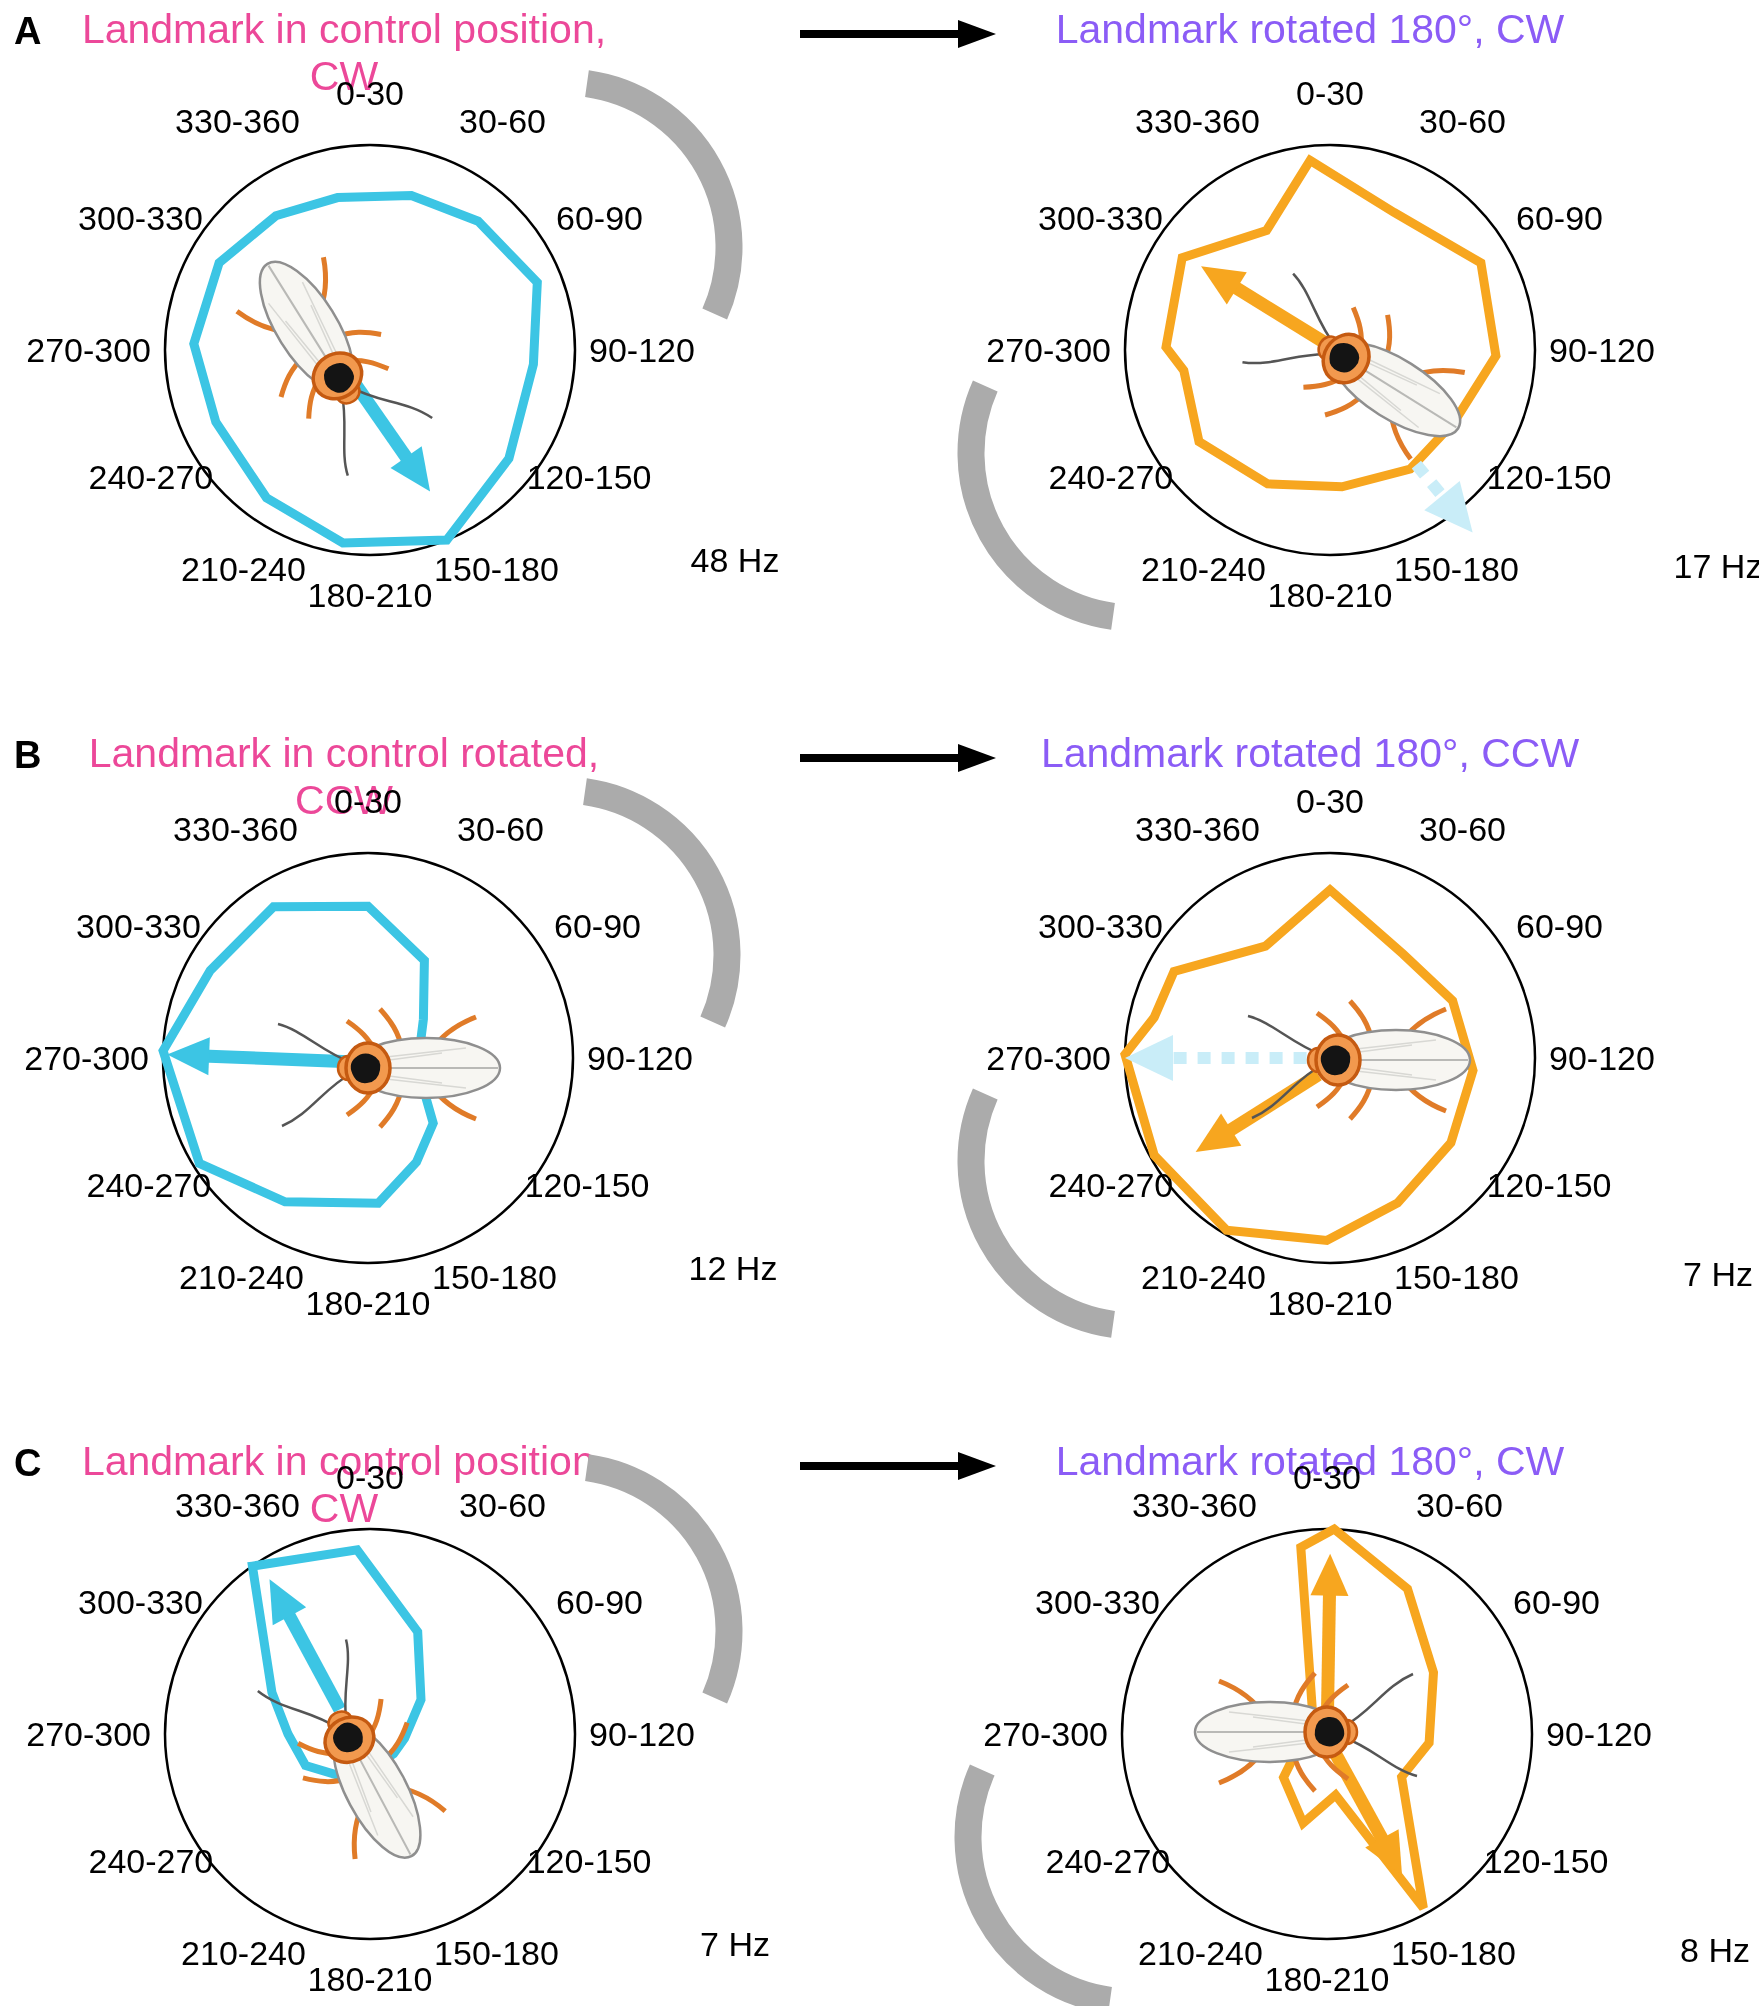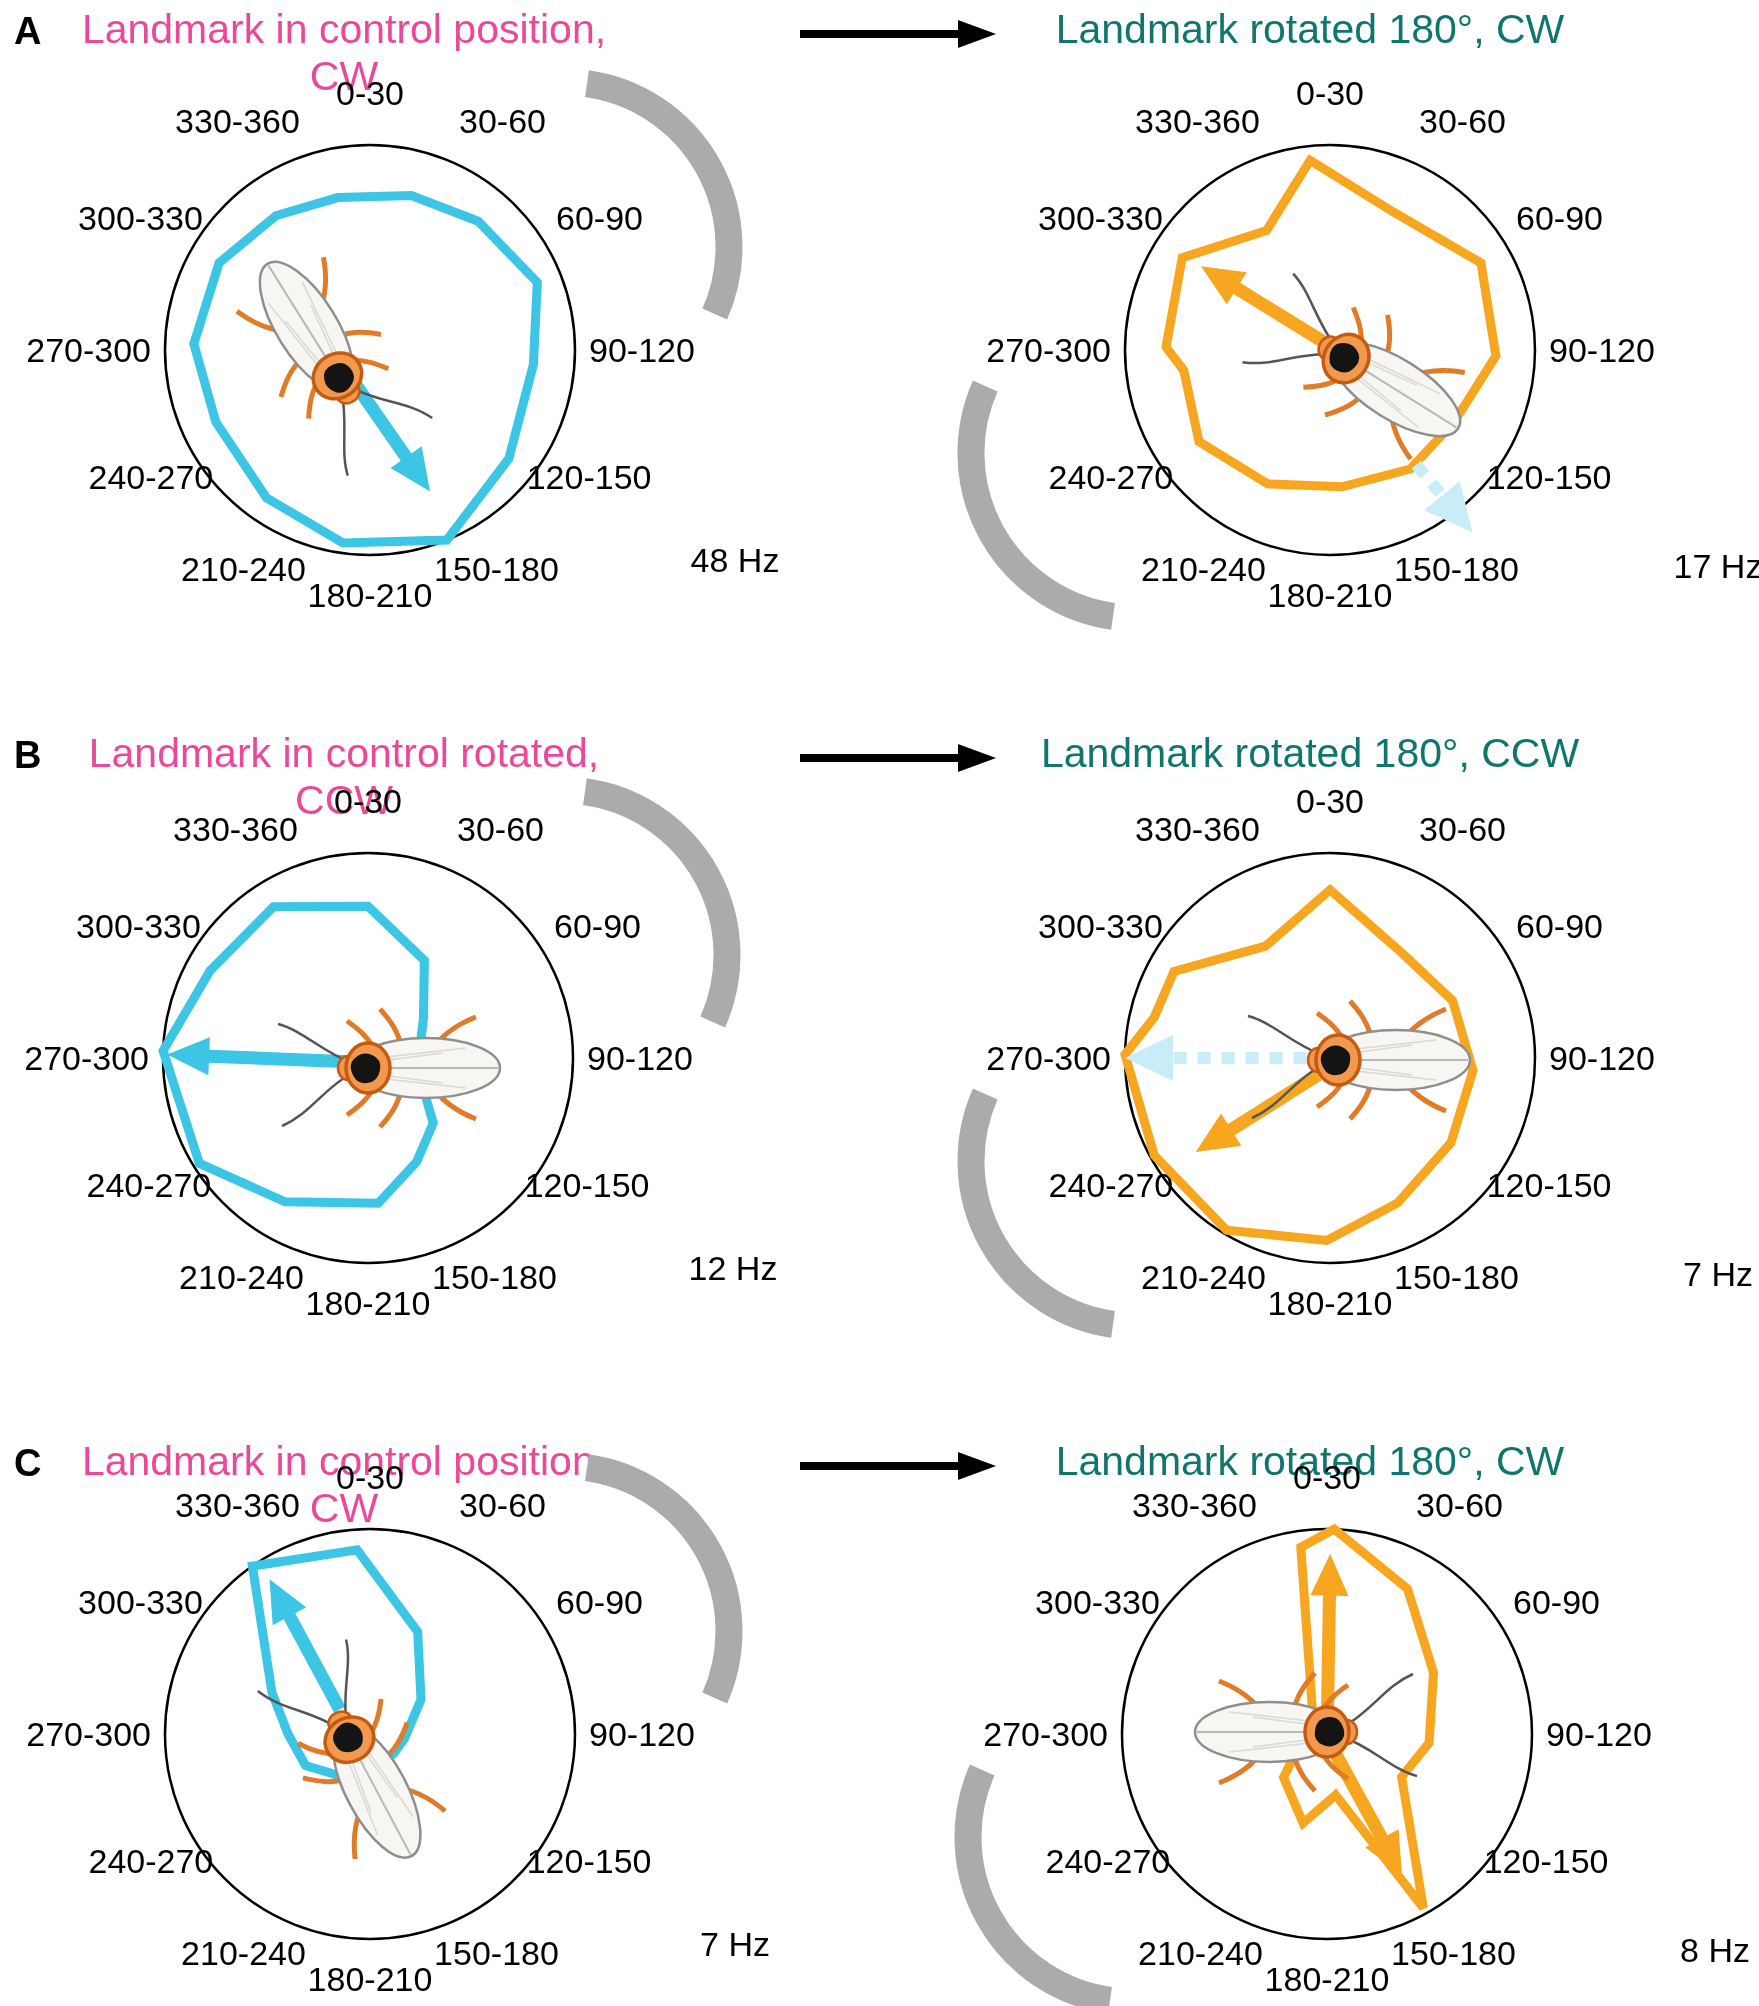--- a/index.html
+++ b/index.html
@@ -1,21 +1,21 @@
 <!DOCTYPE html>
 <html><head>
 <meta charset="utf-8">
 <style>
   html,body{margin:0;padding:0;background:#ffffff;}
   .figure{position:relative;width:1759px;height:2006px;background:#ffffff;overflow:hidden;
           font-family:"Liberation Sans", sans-serif;}
   .row-header{position:absolute;left:0;width:1759px;height:60px;}
   .panel-letter{position:absolute;left:14px;top:4px;font-size:38px;font-weight:bold;color:#000;}
   .left-title{position:absolute;left:44px;top:0;width:600px;text-align:center;font-size:41px;color:#ec4899;}
-  .right-title{position:absolute;left:1020px;top:0;width:580px;text-align:center;font-size:41px;color:#0f766e;}
+  .right-title{position:absolute;left:1020px;top:0;width:580px;text-align:center;font-size:41px;color:#8b5cf6;}
   .harrow{position:absolute;left:798px;top:14px;}
   svg text{font-family:"Liberation Sans", sans-serif;}
 </style>
 </head>
 <body>
 
 <div class="figure">
 
   <div class="row-header" style="top:6px">
     <span class="panel-letter">A</span>

